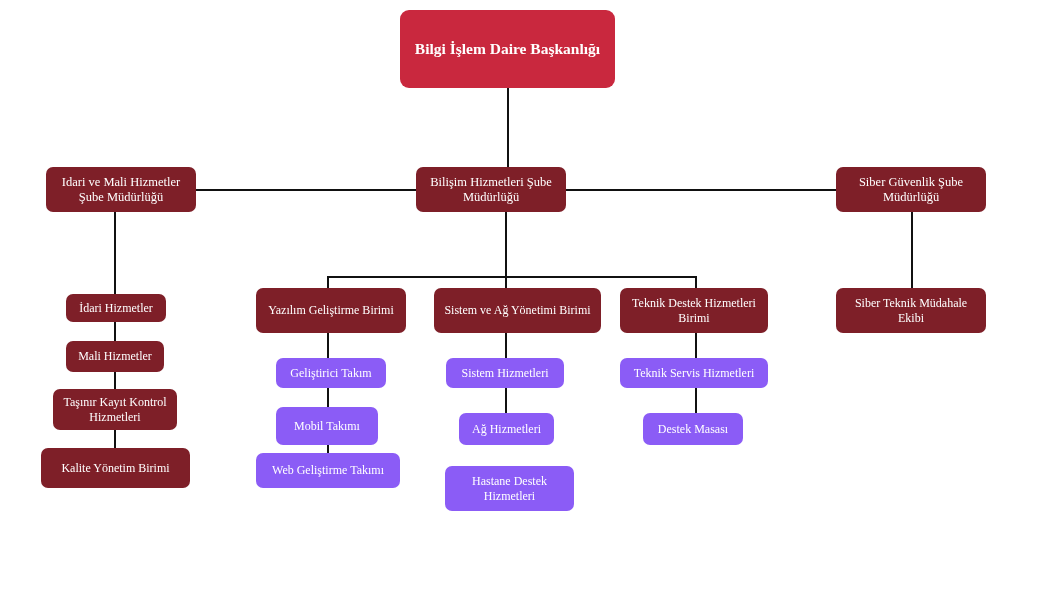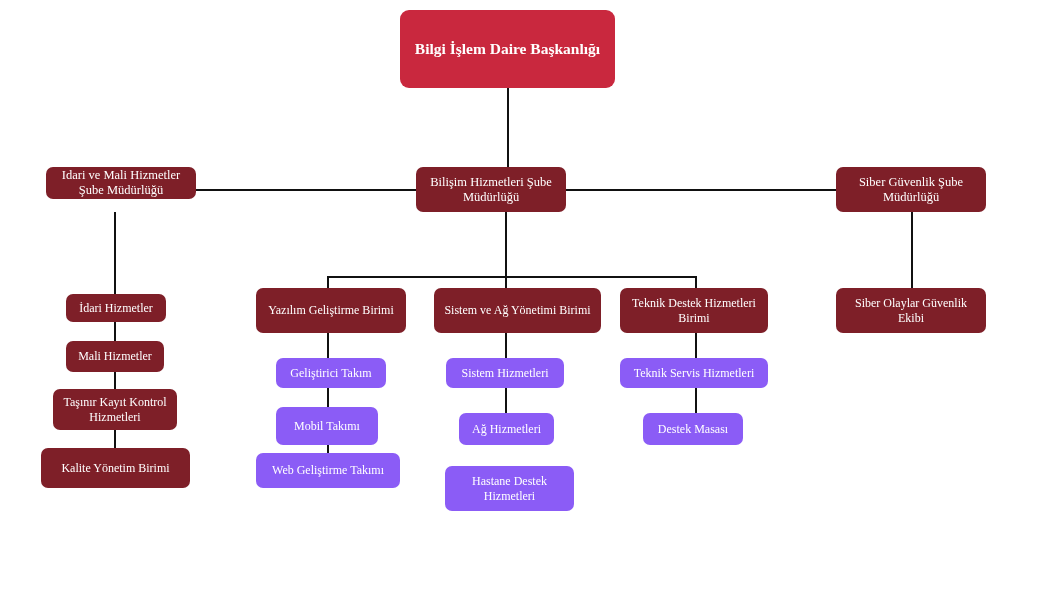--- a/index.html
+++ b/index.html
@@ -83,21 +83,21 @@
 
   <div class="conn v" style="left:695px; top:333px; width:1.6px; height:25px;"></div>
   <div class="conn v" style="left:695px; top:388px; width:1.6px; height:25px;"></div>
 
   <div class="conn v" style="left:911px; top:212px; width:1.6px; height:77px;"></div>
 
   <div class="node root" style="left:400px; top:10px; width:215px; height:78px;">
     <span>Bilgi İşlem Daire Başkanlığı</span>
   </div>
 
-  <div class="node lvl2" style="left:46px; top:167px; width:150px; height:32px;">
+  <div class="node lvl2" style="left:46px; top:167px; width:150px; height:45px;">
     <span>Idari ve Mali Hizmetler Şube Müdürlüğü</span>
   </div>
 
   <div class="node lvl2" style="left:416px; top:167px; width:150px; height:45px;">
     <span>Bilişim Hizmetleri Şube Müdürlüğü</span>
   </div>
 
   <div class="node lvl2" style="left:836px; top:167px; width:150px; height:45px;">
     <span>Siber Güvenlik Şube Müdürlüğü</span>
   </div>
@@ -145,16 +145,16 @@
     <span>Teknik Destek Hizmetleri Birimi</span>
   </div>
   <div class="node lvl4" style="left:620px; top:358px; width:148px; height:30px;">
     <span>Teknik Servis Hizmetleri</span>
   </div>
   <div class="node lvl4" style="left:643px; top:413px; width:100px; height:32px;">
     <span>Destek Masası</span>
   </div>
 
   <div class="node lvl3" style="left:836px; top:288px; width:150px; height:45px;">
-    <span>Siber Olaylar Güvenlik Ekibi</span>
+    <span>Siber Teknik Müdahale Ekibi</span>
   </div>
 
 </div>
 
 </body></html>

